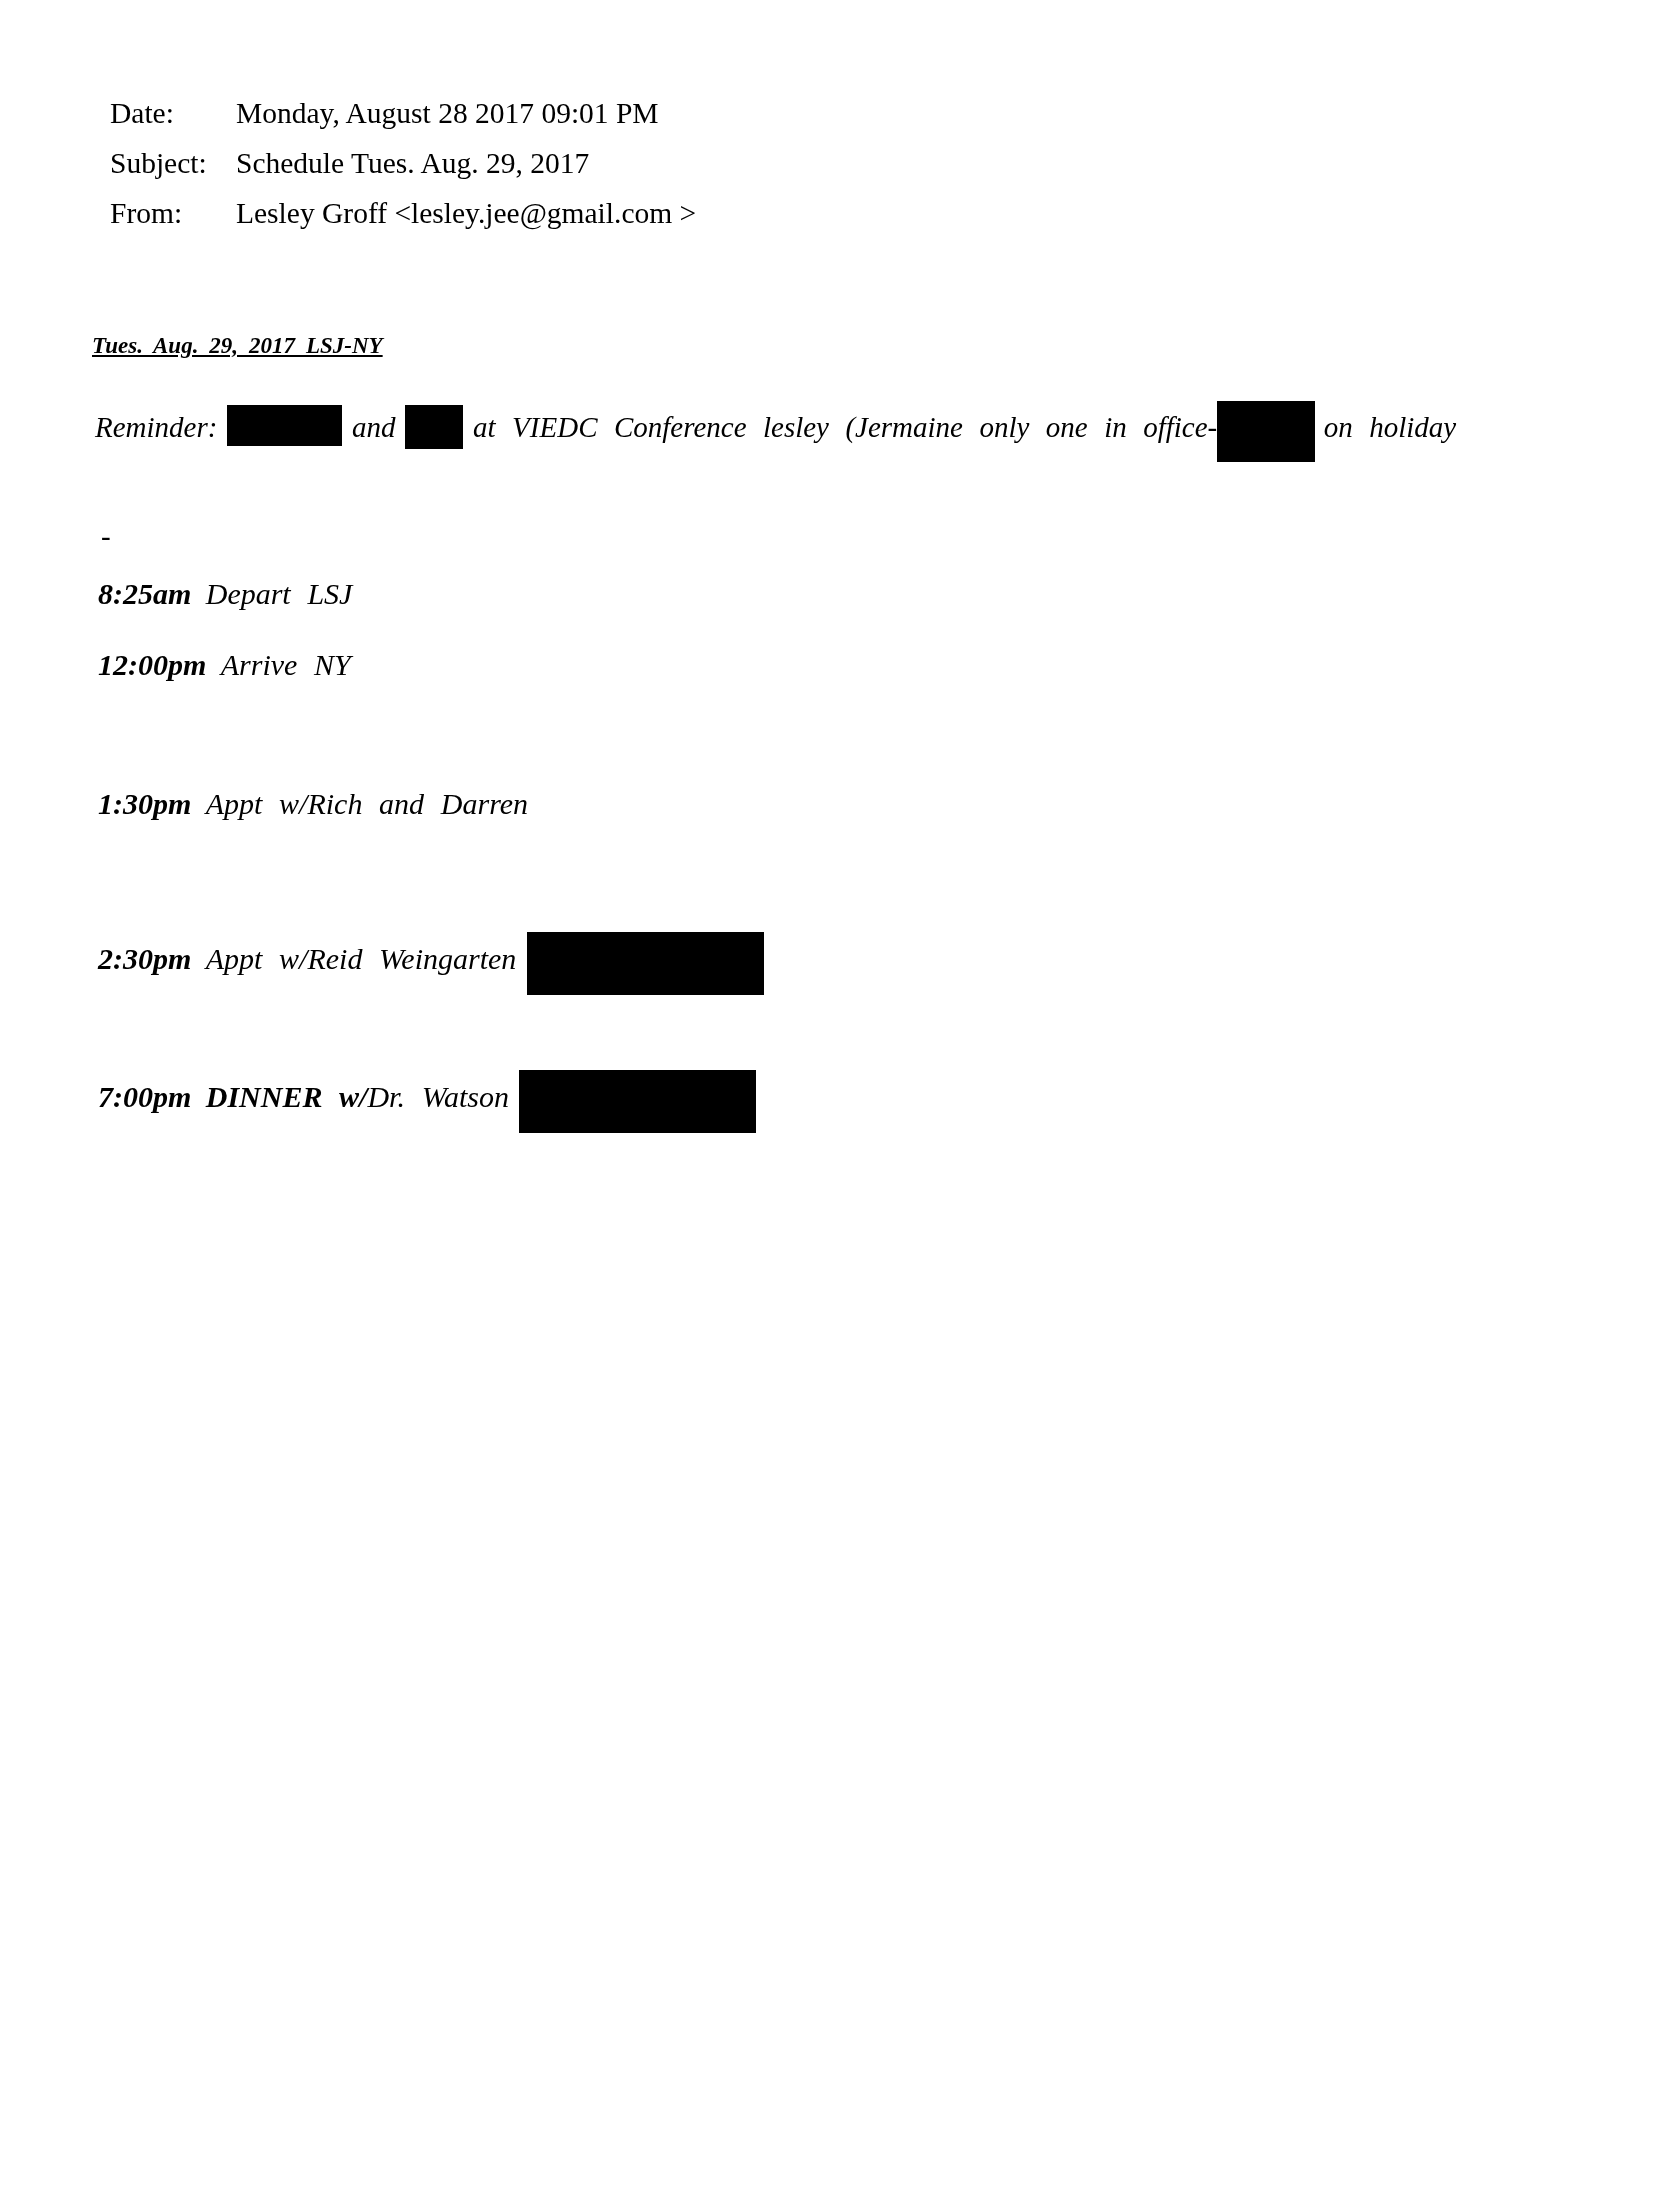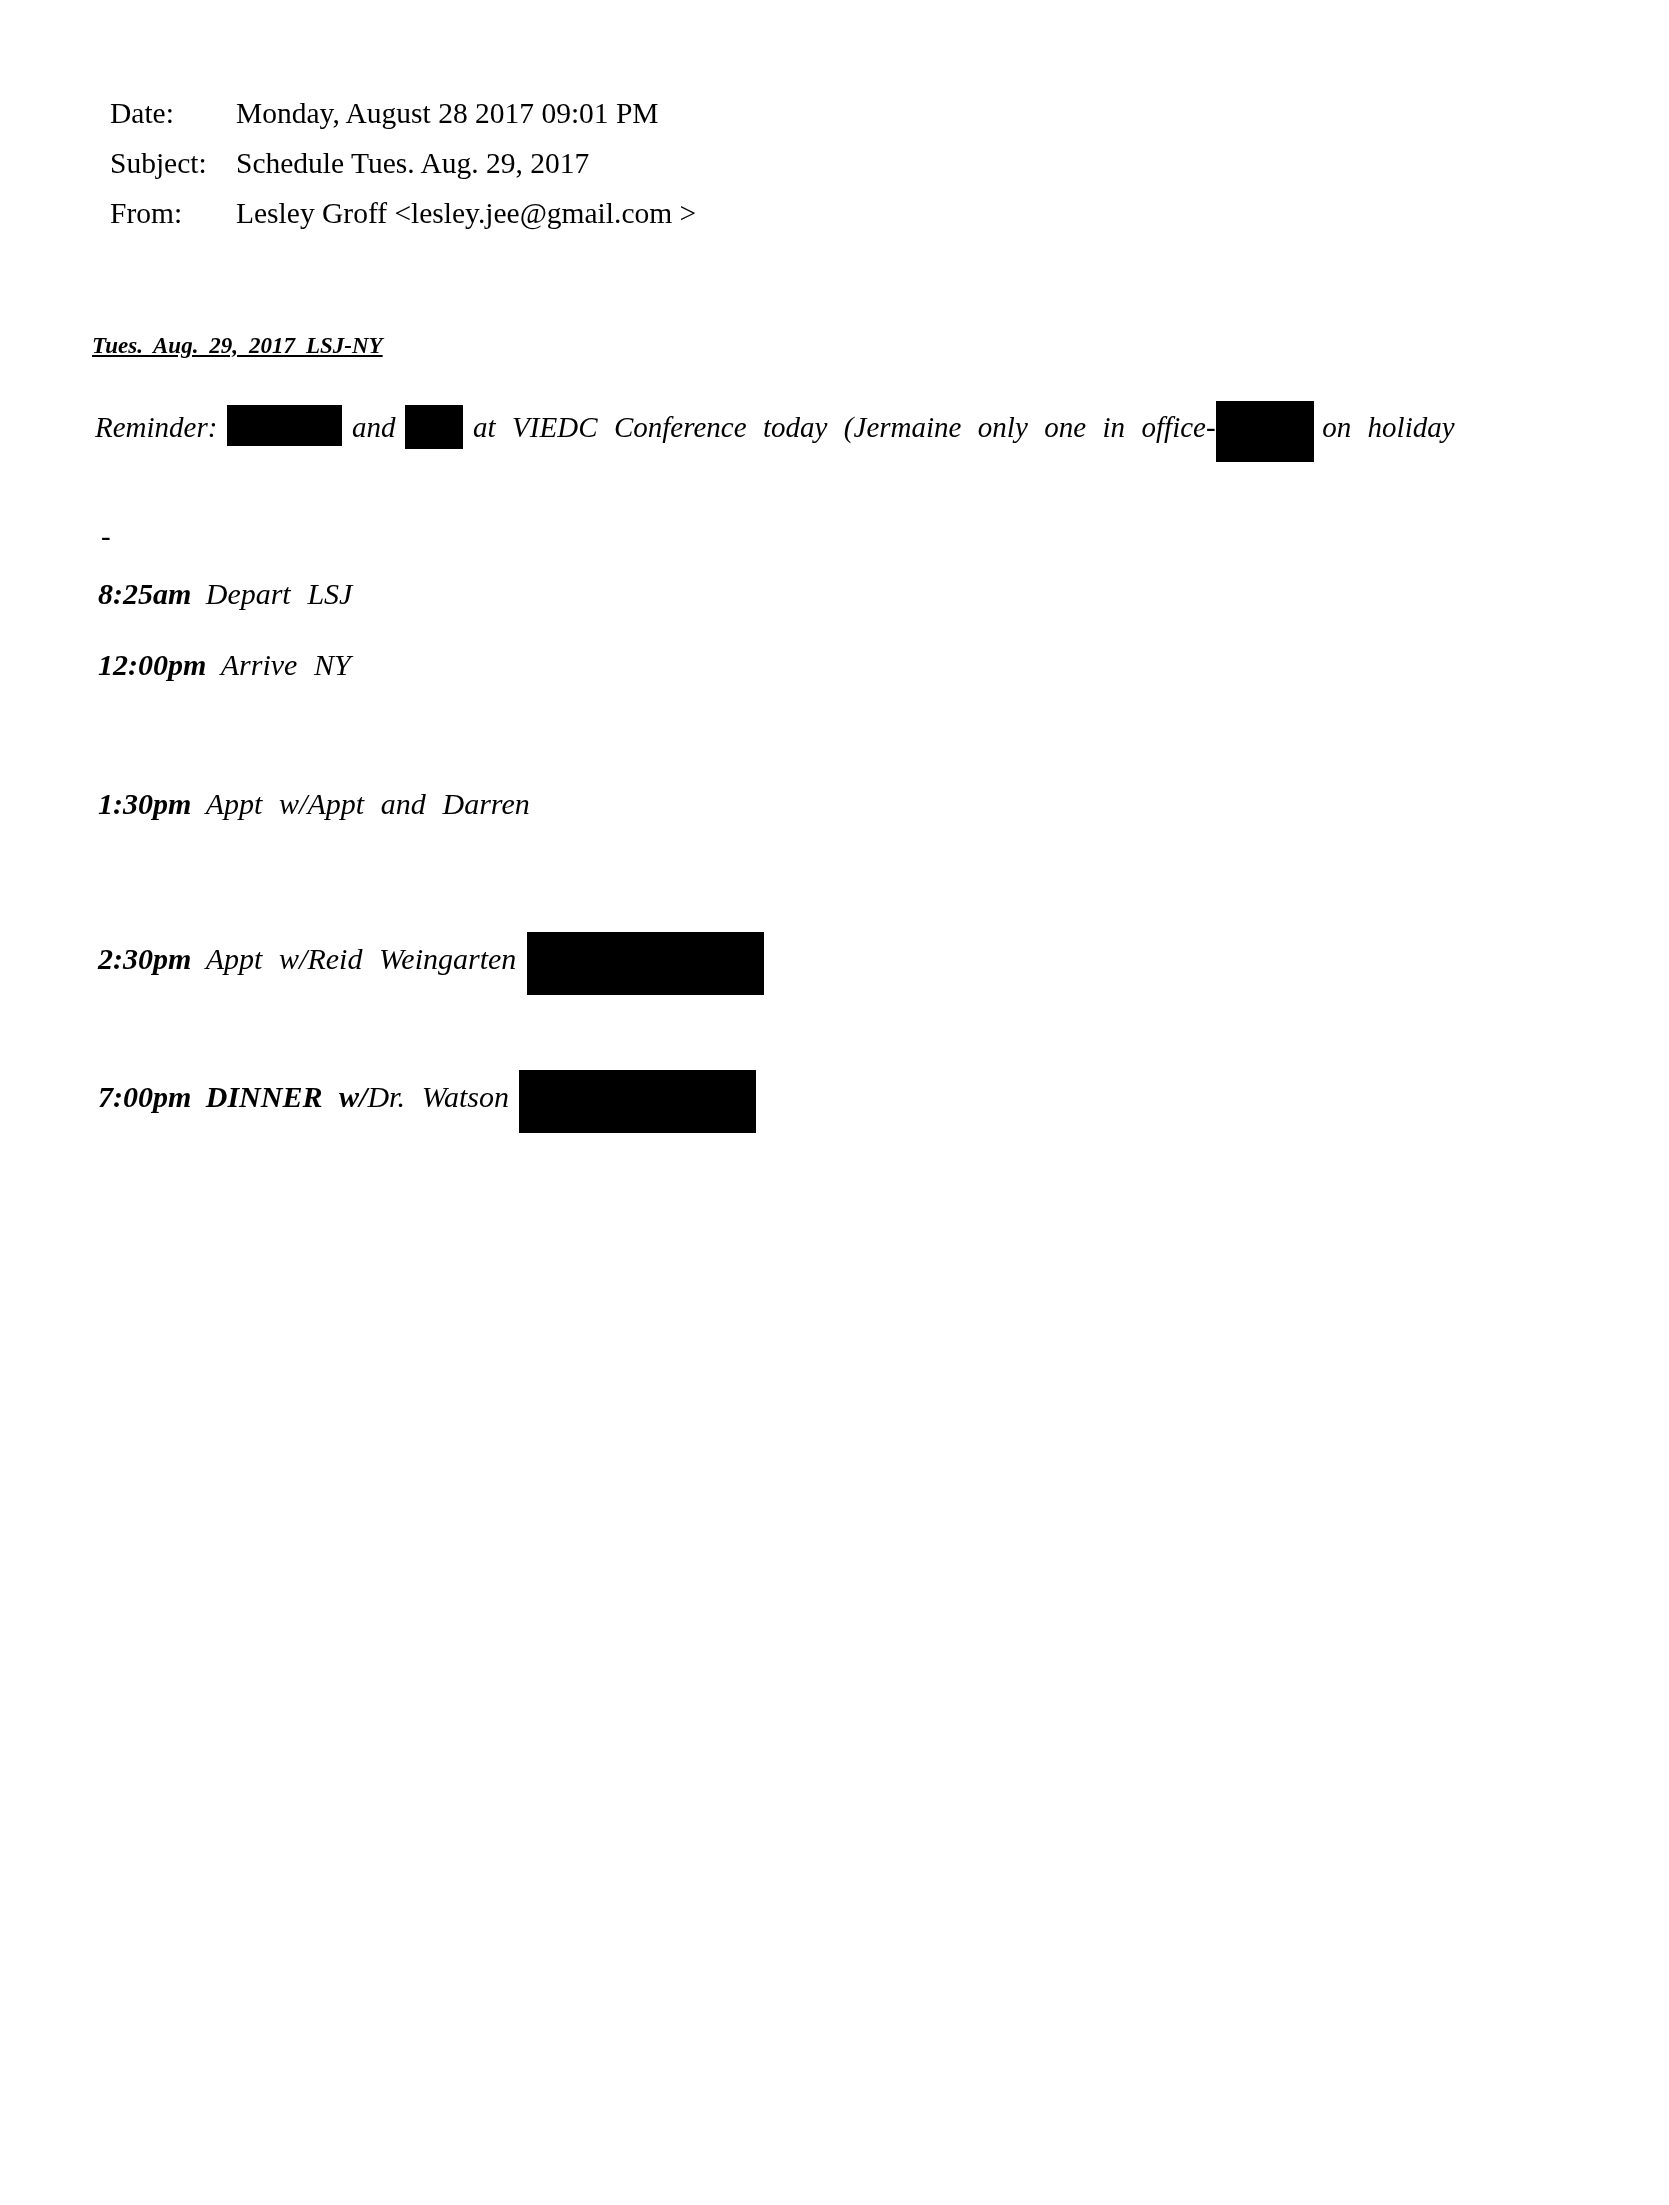--- a/index.html
+++ b/index.html
@@ -128,30 +128,30 @@
 
   <div class="email-header">
     <div class="hrow"><span class="hlabel">Date:</span><span class="hvalue">Monday, August 28 2017 09:01 PM</span></div>
     <div class="hrow"><span class="hlabel">Subject:</span><span class="hvalue">Schedule Tues. Aug. 29, 2017</span></div>
     <div class="hrow"><span class="hlabel">From:</span><span class="hvalue">Lesley Groff &lt;lesley.jee@gmail.com &gt;</span></div>
   </div>
 
   <div class="day-heading">Tues. Aug. 29, 2017 LSJ-NY</div>
 
   <div class="reminder">
-    <div><span class="seg">Reminder:</span><span class="redact r1"></span><span class="seg">and</span><span class="redact r2"></span><span class="seg-tight">at VIEDC Conference today (Jermaine only one in office-</span><span class="redact r4"></span><span>on holiday</span></div>
+    <div><span class="seg">Reminder:</span><span class="redact r1"></span><span class="seg">and</span><span class="redact r2"></span><span class="seg-tight">at VIEDC Conference lesley (Jermaine only one in office-</span><span class="redact r4"></span><span>on holiday</span></div>
   </div>
 
   <div class="separator-dash">-</div>
 
   <div class="schedule-row row-0"><span class="sched-time">8:25am</span><span class="sched-bold"></span><span>Depart LSJ</span></div>
 
   <div class="schedule-row row-1"><span class="sched-time">12:00pm</span><span class="sched-bold"></span><span>Arrive NY</span></div>
 
-  <div class="schedule-row row-2"><span class="sched-time">1:30pm</span><span class="sched-bold"></span><span>Appt w/Appt and Darren</span></div>
+  <div class="schedule-row row-2"><span class="sched-time">1:30pm</span><span class="sched-bold"></span><span>Appt w/Rich and Darren</span></div>
 
   <div class="schedule-row row-3"><span class="sched-time">2:30pm</span><span class="sched-bold"></span><span>Appt w/Reid Weingarten</span><span class="redact-lg"></span></div>
 
   <div class="schedule-row row-4"><span class="sched-time">7:00pm</span><span class="sched-bold">DINNER w/</span><span>Dr. Watson</span><span class="redact-lg"></span></div>
 
   <div class="bates">HOUSE_OVERSIGHT_002645</div>
 
 </div>
 
 

